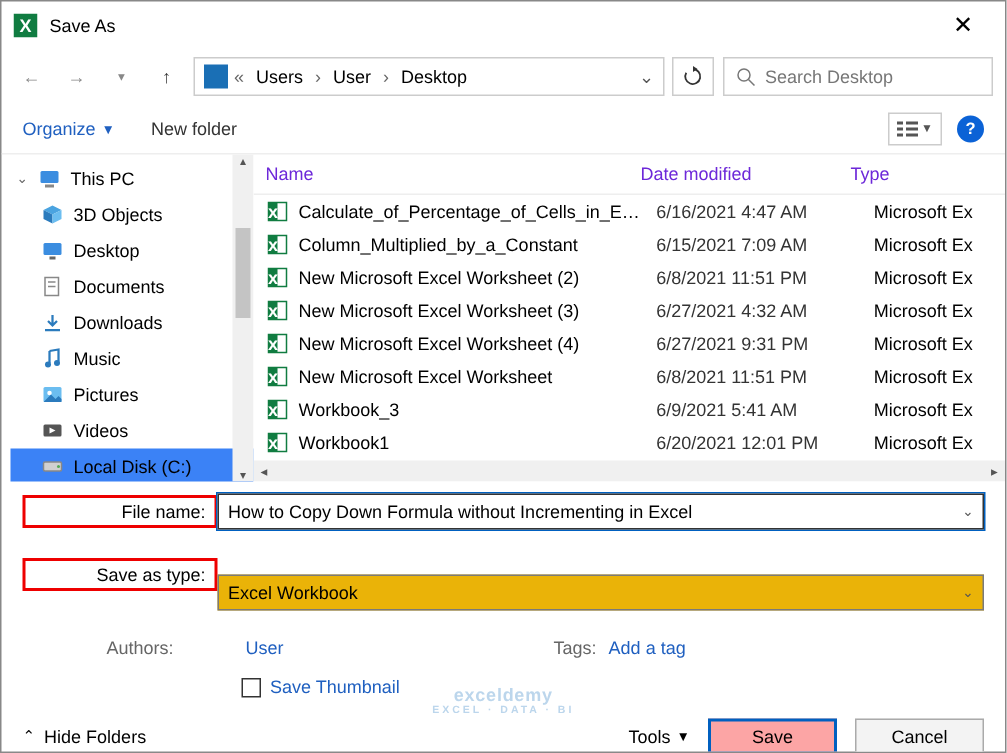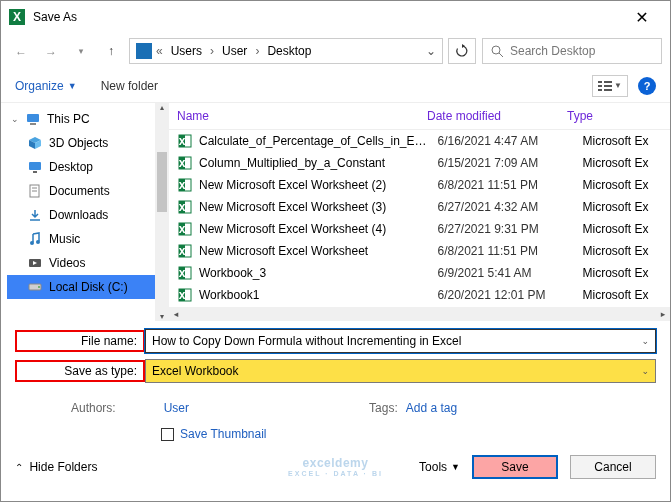--- a/index.html
+++ b/index.html
@@ -200,20 +200,30 @@
             <circle cx="5" cy="12" r="2" fill="#2b7bbd"></circle>
             <path d="M6 3 L12 2 L12 10" stroke="#2b7bbd" stroke-width="1.5" fill="none"></path>
             <circle cx="11" cy="11" r="2" fill="#2b7bbd"></circle>
           </svg>
         </span>
       <span>Music</span>
     </div>
     <div class="tree-item" style="padding-left:20px">
       <span class="ico">
           <svg width="16" height="16">
+            <rect x="2" y="3" width="12" height="10" fill="#6bbdf0" rx="1"></rect>
+            <circle cx="6" cy="7" r="1.5" fill="#fff"></circle>
+            <path d="M2 13 L7 8 L10 11 L12 9 L14 11 L14 13 Z" fill="#2b7bbd"></path>
+          </svg>
+        </span>
+      <span>Pictures</span>
+    </div>
+    <div class="tree-item" style="padding-left:20px">
+      <span class="ico">
+          <svg width="16" height="16">
             <rect x="2" y="4" width="12" height="8" fill="#555" rx="1"></rect>
             <path d="M6 6 L10 8 L6 10 Z" fill="#fff"></path>
           </svg>
         </span>
       <span>Videos</span>
     </div>
     <div class="tree-item sel" style="padding-left:20px">
       <span class="ico">
           <svg width="16" height="16">
             <rect x="2" y="5" width="12" height="6" fill="#d0d0d0" stroke="#888" rx="1"></rect>
@@ -344,21 +354,21 @@
 <div class="form">
   <div class="form-row">
     <div class="lbl red">File name:</div>
     <div class="field hl">
       <span>How to Copy Down Formula without Incrementing in Excel</span>
       <span style="font-size:9px;color:#555">⌄</span>
     </div>
   </div>
   <div class="form-row">
     <div class="lbl red">Save as type:</div>
-    <div class="field" style="background:#fde047;">
+    <div class="field" style="background:#eab308;margin-top:24px;">
       <span>Excel Workbook</span>
       <span style="font-size:9px;color:#555">⌄</span>
     </div>
   </div>
 </div>
 <div class="meta">
   <div class="pair" style="margin-left:56px;gap:48px;">
     <span class="k">Authors:</span>
     <span class="v">User</span>
   </div>

